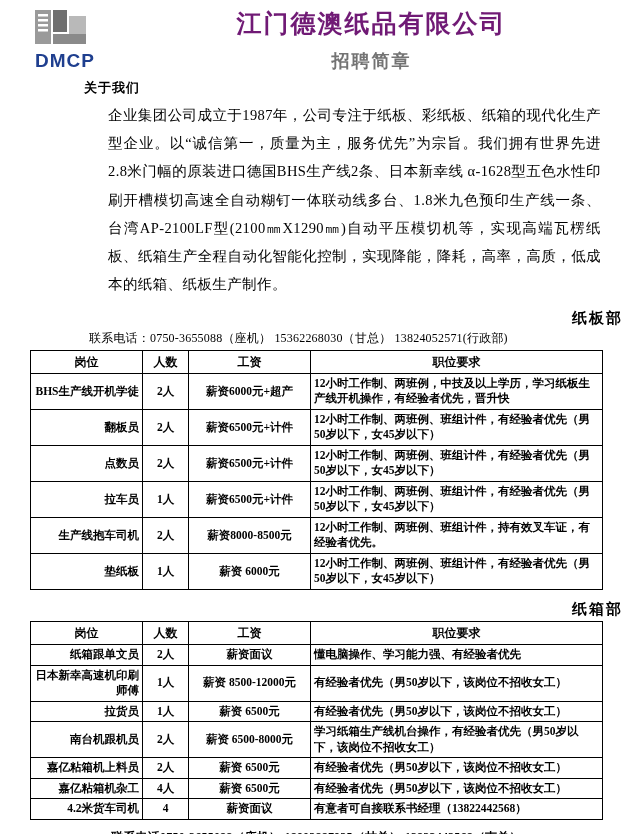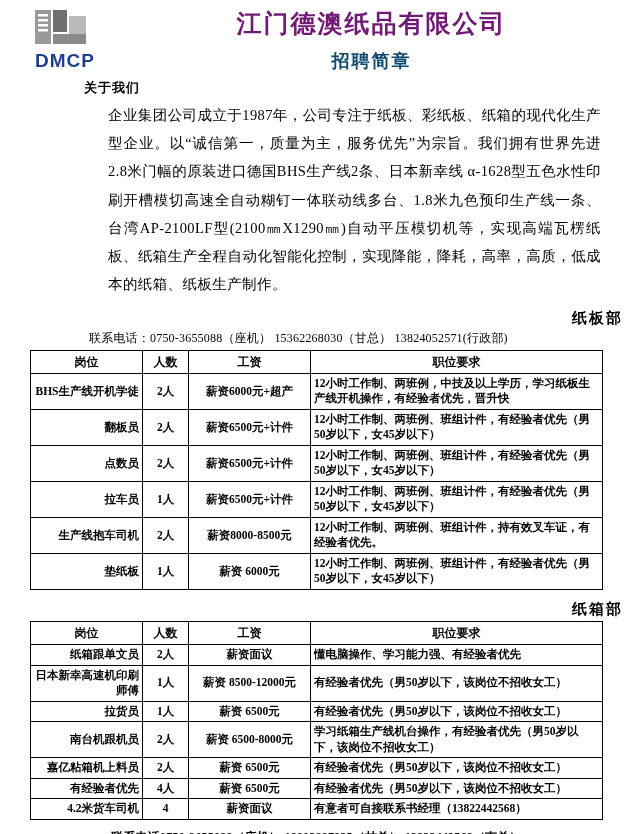--- a/index.html
+++ b/index.html
@@ -56,21 +56,21 @@
     font-family: "Liberation Serif", serif;
     font-weight: bold;
     font-size: 25px;
     color: #701a75;
     letter-spacing: 2px;
     line-height: 1.15;
   }
   .sub-title {
     font-weight: bold;
     font-size: 18px;
-    color: #0c4a6e;
+    color: #737373;
     letter-spacing: 2px;
     margin-top: 10px;
   }
 
   
   .about-label {
     font-weight: bold;
     font-size: 13px;
     margin: 6px 0 0 74px;
     letter-spacing: 1px;
@@ -284,21 +284,21 @@
         <td class="c-wage">薪资 6500-8000元</td>
         <td class="c-req">学习纸箱生产线机台操作，有经验者优先（男50岁以下，该岗位不招收女工）</td>
       </tr>
       <tr>
         <td class="c-pos">嘉亿粘箱机上料员</td>
         <td class="c-num">2人</td>
         <td class="c-wage">薪资 6500元</td>
         <td class="c-req">有经验者优先（男50岁以下，该岗位不招收女工）</td>
       </tr>
       <tr>
-        <td class="c-pos">有经验者优先</td>
+        <td class="c-pos">嘉亿粘箱机杂工</td>
         <td class="c-num">4人</td>
         <td class="c-wage">薪资 6500元</td>
         <td class="c-req">有经验者优先（男50岁以下，该岗位不招收女工）</td>
       </tr>
       <tr>
         <td class="c-pos">4.2米货车司机</td>
         <td class="c-num">4</td>
         <td class="c-wage">薪资面议</td>
         <td class="c-req">有意者可自接联系书经理（13822442568）</td>
       </tr>

